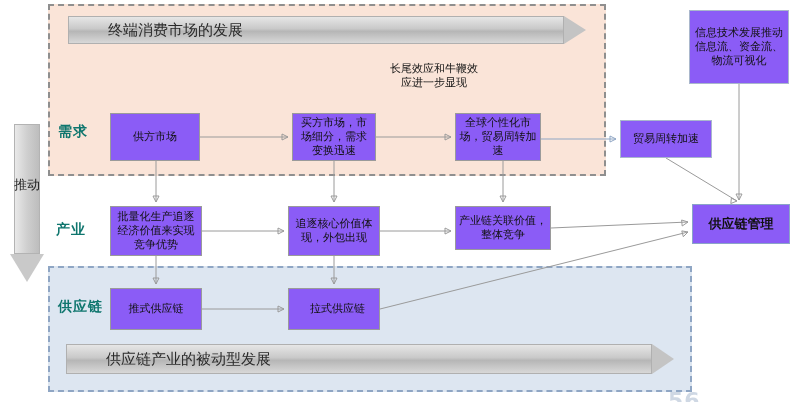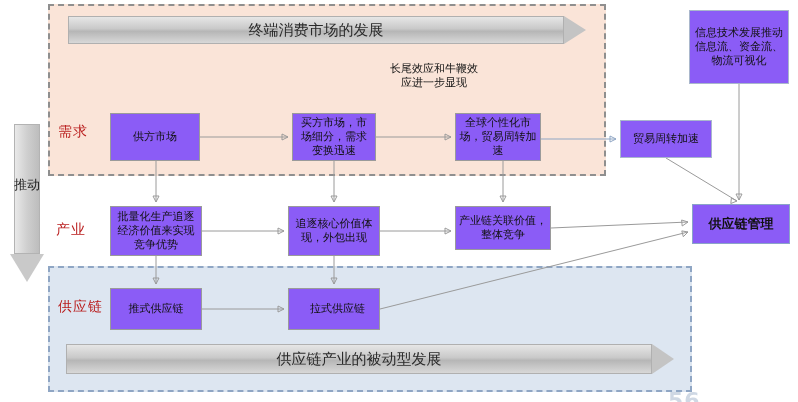--- a/index.html
+++ b/index.html
@@ -16,21 +16,21 @@
 
   
   .banner{position:absolute;display:flex;align-items:center;
           color:#2a2a2a;font-weight:400;}
   .banner .body{position:absolute;left:0;top:0;height:100%;
         background:linear-gradient(180deg,#e6e6e6 0%,#c9c9c9 45%,#b6b6b6 55%,#d8d8d8 100%);
         border:1px solid #b0b0b0;box-sizing:border-box;}
   .banner .head{position:absolute;top:50%;width:0;height:0;
         border-top:17px solid transparent;border-bottom:17px solid transparent;
         border-left:22px solid #c4c4c4;transform:translateY(-50%);}
-  .banner .cap{position:relative;width:100%;text-align:center;z-index:3;}
+  .banner .cap{position:relative;width:100%;z-index:3;padding-left:40px;}
 
   #banner-top{left:68px;top:16px;width:518px;height:28px;font-size:15px;}
   #banner-top .body{width:496px;}
   #banner-top .head{left:496px;border-top-width:14px;border-bottom-width:14px;}
   #banner-top .cap{padding-right:22px;}
 
   #banner-bottom{left:66px;top:344px;width:610px;height:30px;font-size:15px;}
   #banner-bottom .body{width:586px;}
   #banner-bottom .head{left:586px;border-top-width:15px;border-bottom-width:15px;}
   #banner-bottom .cap{padding-right:24px;}
@@ -40,21 +40,21 @@
   #push-arrow .shaft{position:absolute;left:4px;top:0;width:26px;height:130px;
         background:linear-gradient(90deg,#e9e9e9 0%,#cfcfcf 50%,#bdbdbd 100%);
         border:1px solid #b3b3b3;box-sizing:border-box;}
   #push-arrow .tip{position:absolute;left:0;top:130px;width:0;height:0;
         border-left:17px solid transparent;border-right:17px solid transparent;
         border-top:28px solid #c9c9c9;}
   #push-arrow .cap{position:absolute;left:0;top:52px;width:34px;text-align:center;
         font-size:13px;line-height:17px;color:#222;}
 
   
-  .rowlabel{position:absolute;font-size:14px;font-weight:normal;color:#b91c1c;
+  .rowlabel{position:absolute;font-size:14px;font-weight:bold;color:#0f766e;
             letter-spacing:1px;white-space:nowrap;}
   #lab-demand{left:58px;top:123px;}
   #lab-industry{left:56px;top:221px;}
   #lab-chain{left:58px;top:298px;text-align:right;}
 
   
   .node{position:absolute;box-sizing:border-box;background:#8b5cf6;
         border:1px solid #9a9a9a;display:flex;align-items:center;
         justify-content:center;text-align:center;color:#111;
         font-size:11px;line-height:14px;padding:2px 3px;}

